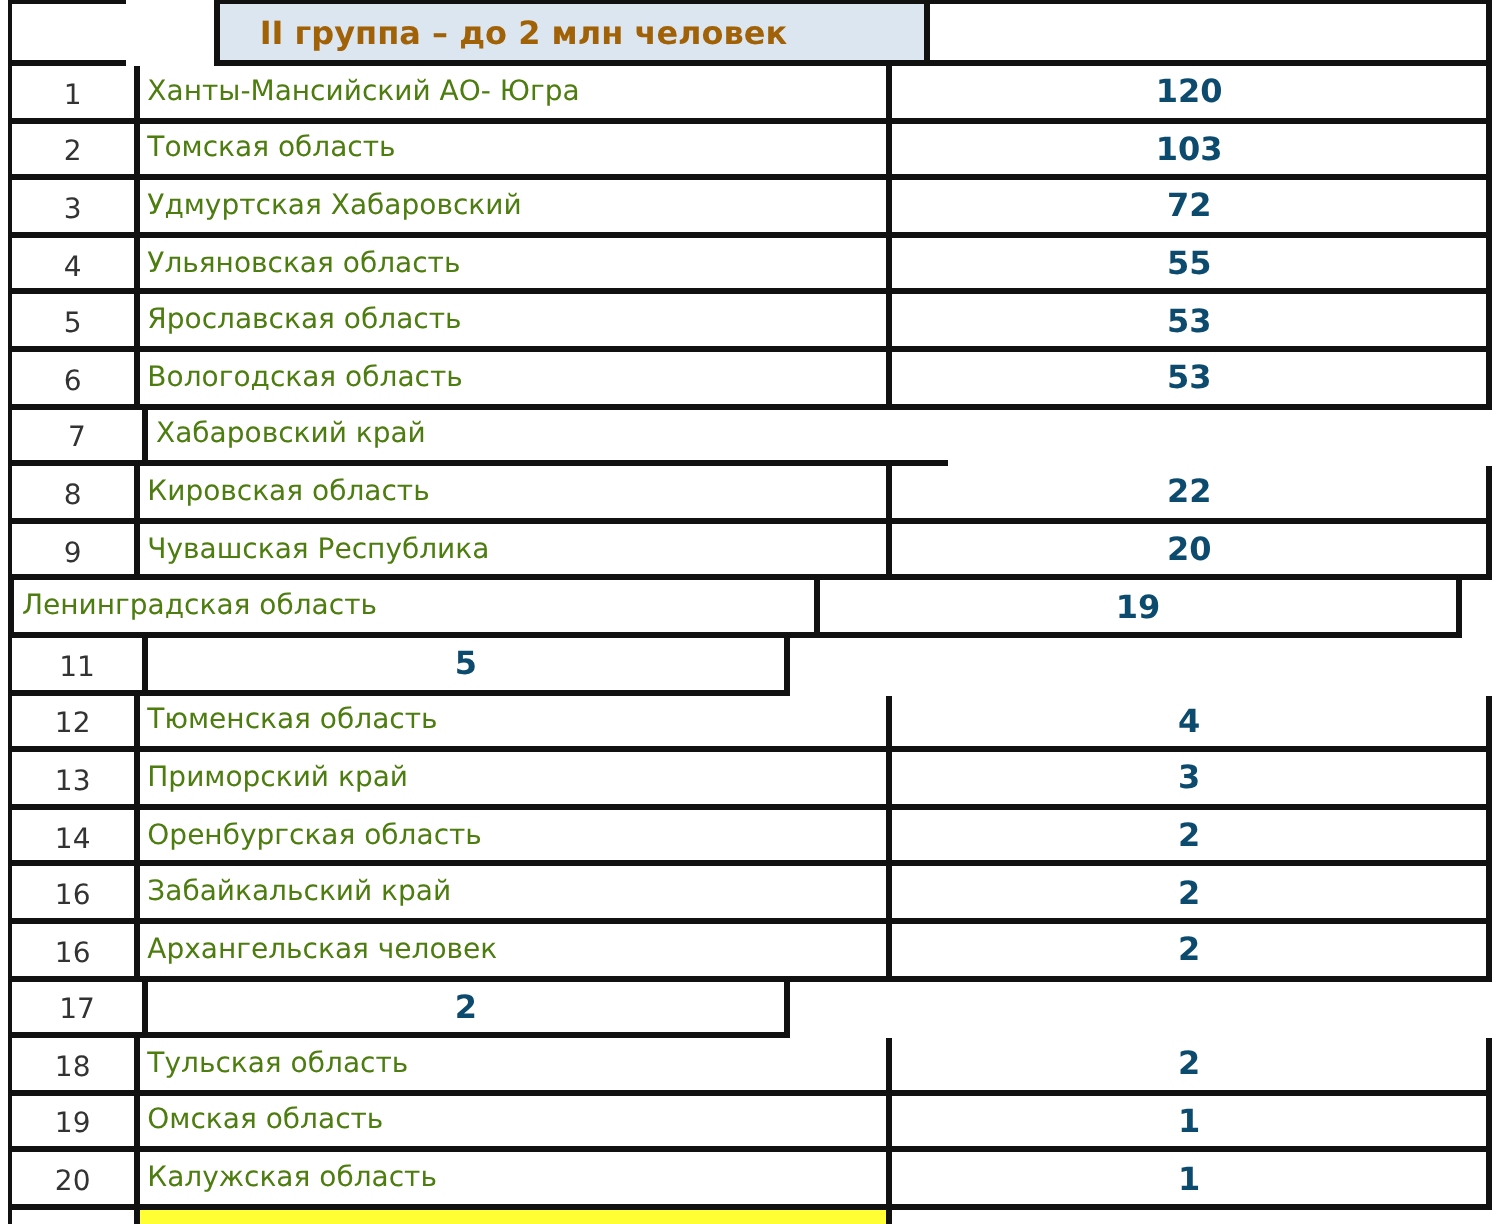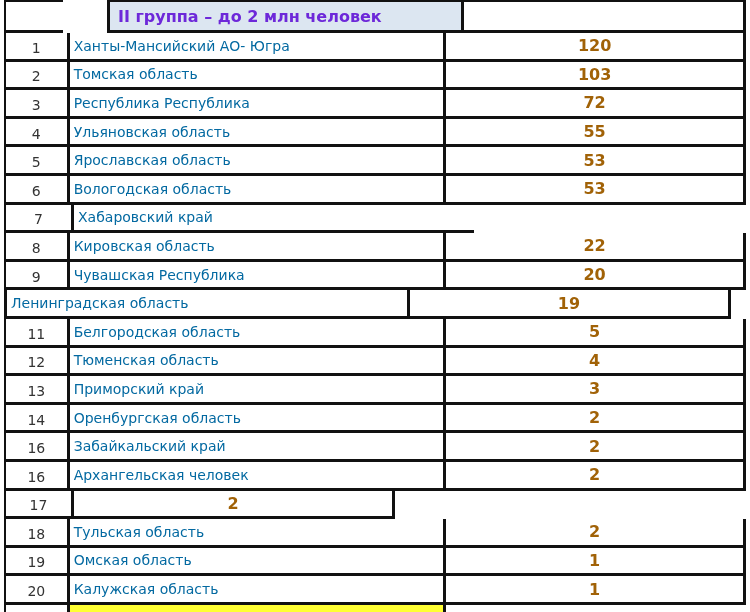--- a/index.html
+++ b/index.html
@@ -39,44 +39,44 @@
       width: 67px;
       justify-content: center;
       font-size: 14px;
       color: #333;
       padding-top: 4px;
     }
     .cell.name {
       width: 403px;
       padding-left: 4px;
       font-size: 14px;
-      color: #0369a1;
+      color: #4d7c0f;
       border-left: 3px solid #111;
     }
     .cell.val {
       width: 324px;
       justify-content: center;
       font-weight: bold;
       font-size: 16px;
-      color: #a16207;
+      color: #0c4a6e;
       border-left: 3px solid #111;
       border-right: 3px solid #111;
     }
     .row.header {
       height: 33px;
     }
     .row.header .cell {
       border-top: 2px solid #111;
     }
     .row.header .cell.name {
       background: #dce6f1;
       font-weight: bold;
       font-size: 16px;
-      color: #6d28d9;
-      padding-left: 8px;
+      color: #a16207;
+      padding-left: 20px;
       margin-left: 44px;
     }
     .row.header .cell.val {
       border-right: 3px solid #111;
     }
     .row.footer {
       height: 12px;
     }
     .row.footer .cell {
       border-bottom: none;
@@ -103,21 +103,21 @@
     <div class="cell name">Ханты-Мансийский АО- Югра</div>
     <div class="cell val">120</div>
   </div>
   <div class="row">
     <div class="cell num">2</div>
     <div class="cell name">Томская область</div>
     <div class="cell val">103</div>
   </div>
   <div class="row">
     <div class="cell num">3</div>
-    <div class="cell name">Республика Республика</div>
+    <div class="cell name">Удмуртская Хабаровский</div>
     <div class="cell val">72</div>
   </div>
   <div class="row">
     <div class="cell num">4</div>
     <div class="cell name">Ульяновская область</div>
     <div class="cell val">55</div>
   </div>
   <div class="row">
     <div class="cell num">5</div>
     <div class="cell name">Ярославская область</div>
@@ -141,21 +141,20 @@
     <div class="cell num">9</div>
     <div class="cell name">Чувашская Республика</div>
     <div class="cell val">20</div>
   </div>
   <div class="row">
     <div class="cell name">Ленинградская область</div>
     <div class="cell val">19</div>
   </div>
   <div class="row">
     <div class="cell num">11</div>
-    <div class="cell name">Белгородская область</div>
     <div class="cell val">5</div>
   </div>
   <div class="row">
     <div class="cell num">12</div>
     <div class="cell name">Тюменская область</div>
     <div class="cell val">4</div>
   </div>
   <div class="row">
     <div class="cell num">13</div>
     <div class="cell name">Приморский край</div>

